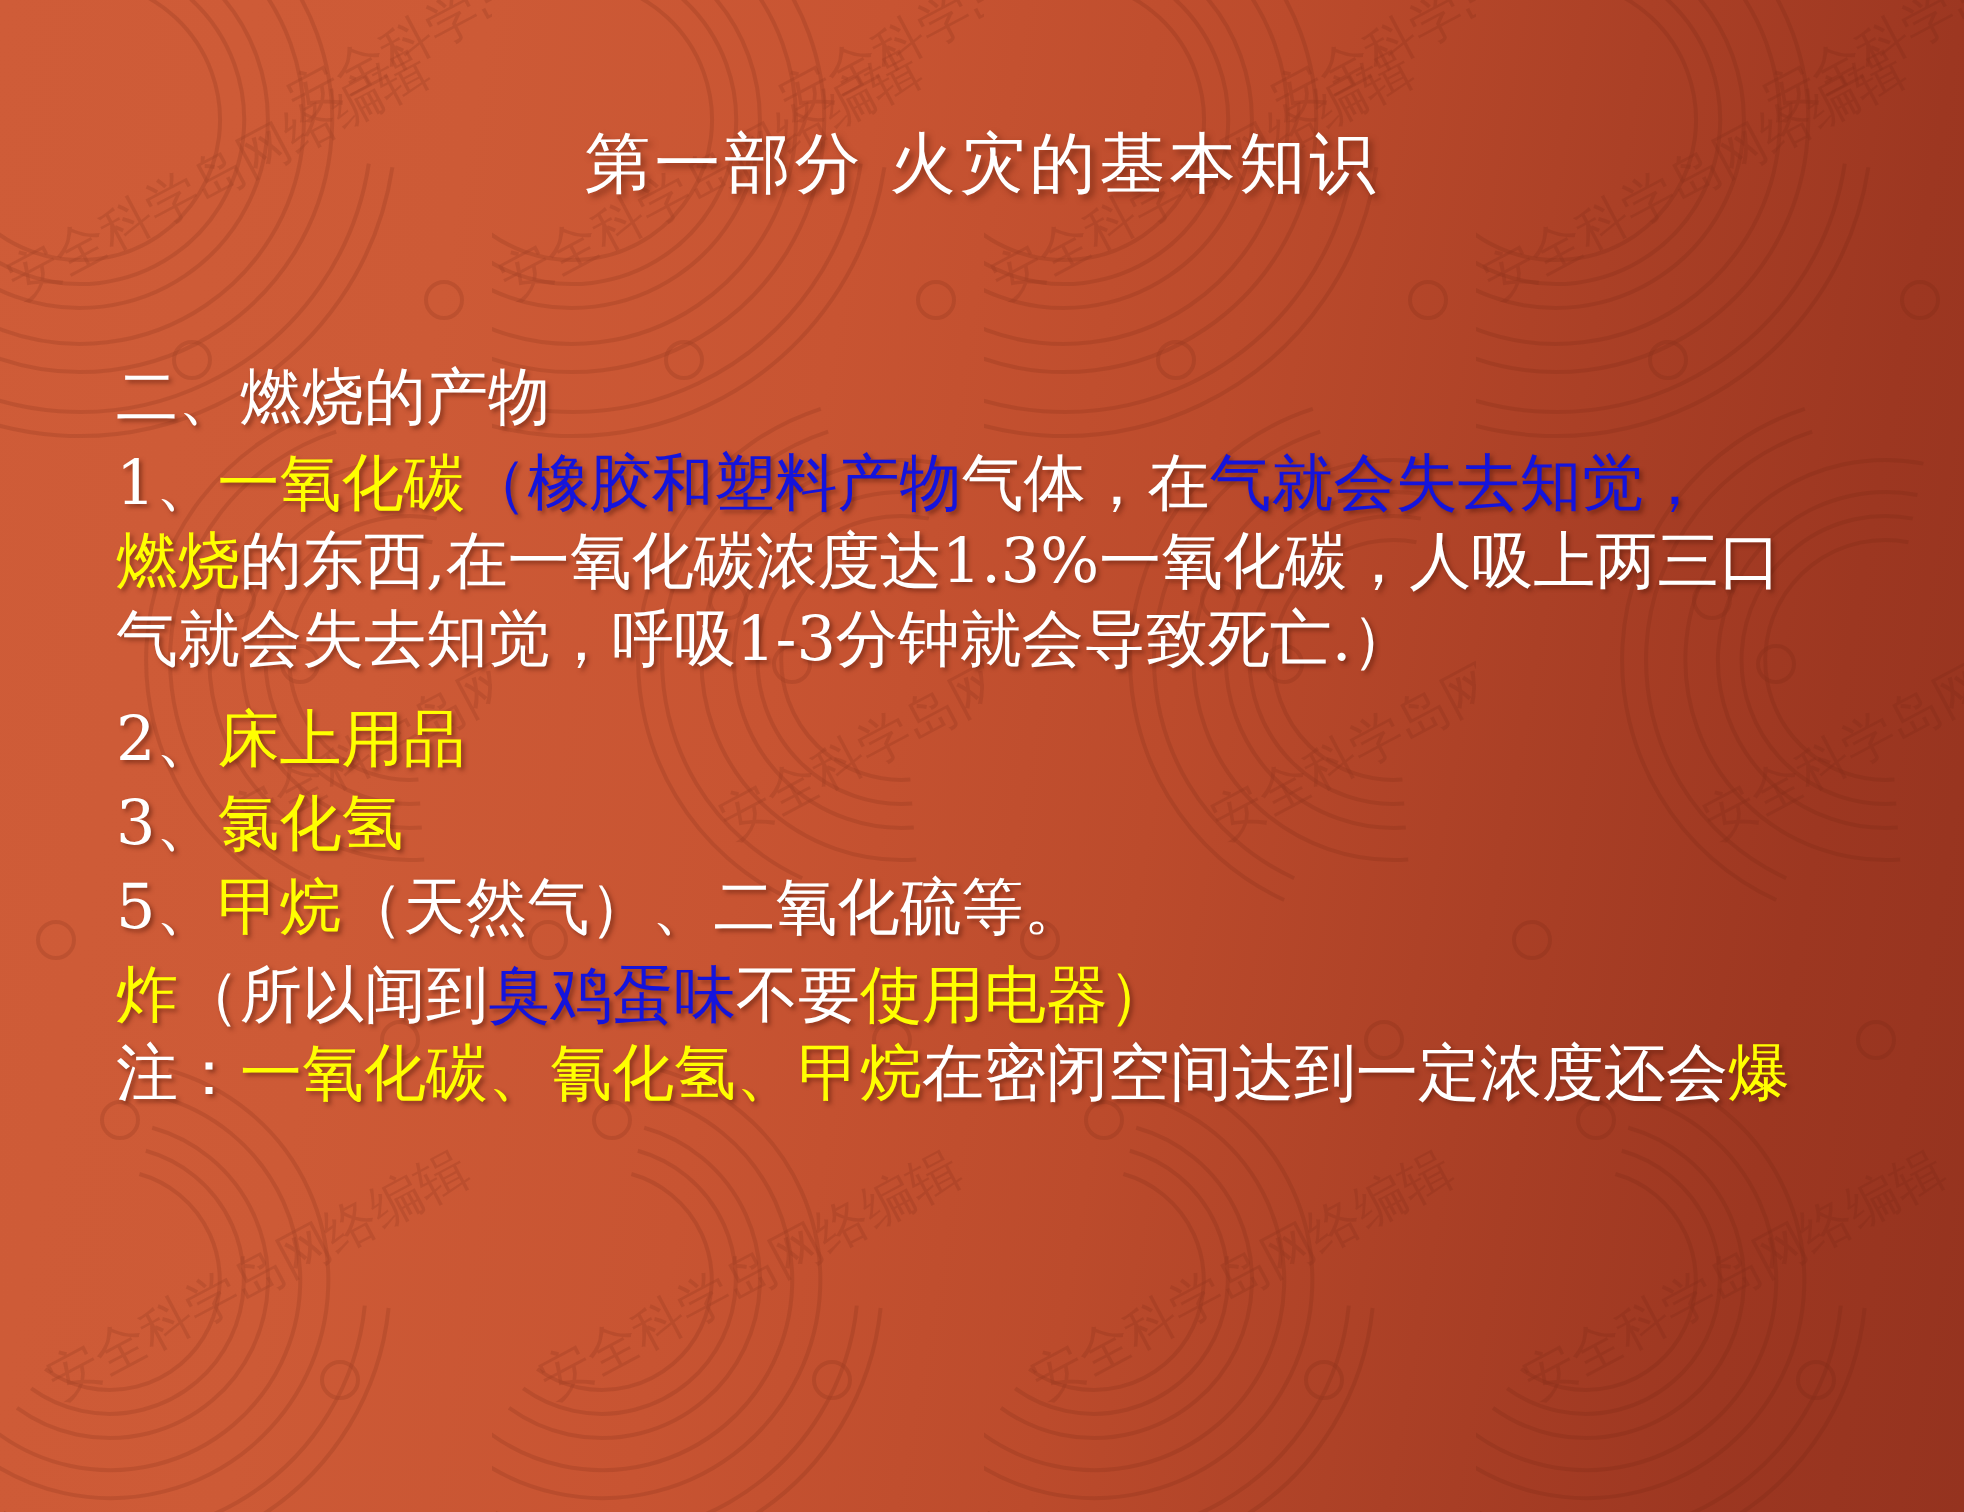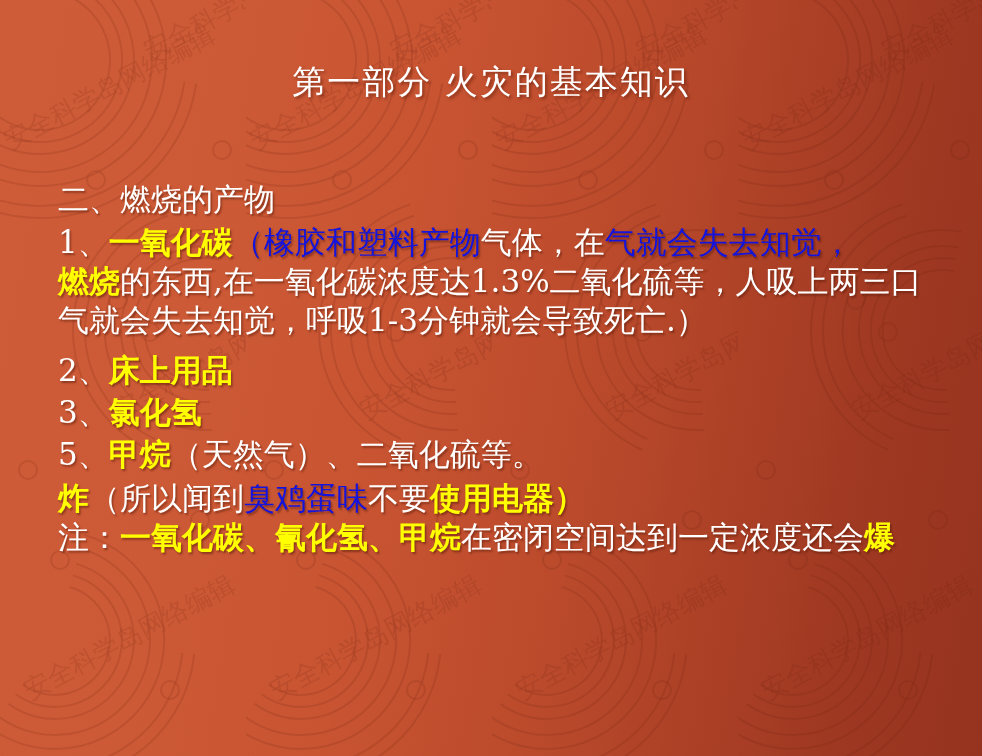--- a/index.html
+++ b/index.html
@@ -64,21 +64,21 @@
     text-shadow: 1.5px 1.5px 2px rgba(80,22,8,.5);
   }
   .para {
     margin: 0;
     white-space: nowrap;
   }
   .gap-sm { height: 4px; }
   .gap-md { height: 9px; }
 
   .w { color: #ffffff; }
-  .y { color: #ffff00; font-weight: bold; }
+  .y { color: #ffff00; }
   .b { color: #1414dc; }
 
   
   .item { margin: 0; padding: 0; height: 42px; line-height: 42px; white-space: nowrap; }
   .note-line { margin: 0; white-space: nowrap; }
 </style>
 </head>
 <body>
 
 <div id="slide">
@@ -239,21 +239,21 @@
     </p>
 
     <div class="gap-sm"></div>
 
     <p class="para">
       <span class="w">1、</span><span class="y">一氧化碳</span><span class="b">（橡胶和塑料产物</span><span class="w">气体，在</span><span class="b">气就会失去知觉，</span>
     </p>
 
 
     <p class="para">
-      <span class="y">燃烧</span><span class="w">的东西,在一氧化碳浓度达1.3%二氧化硫等，人吸上两三口</span>
+      <span class="y">燃烧</span><span class="w">的东西,在一氧化碳浓度达1.3%一氧化碳，人吸上两三口</span>
     </p>
 
     <p class="para">
       <span class="w">气就会失去知觉，呼吸1-3分钟就会导致死亡.）</span>
     </p>
 
     <div class="gap-md"></div>
 
     <p class="item">
       <span class="w">2、</span><span class="y">床上用品</span>

